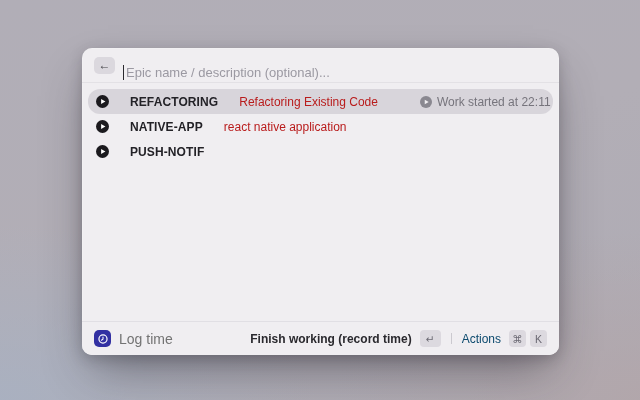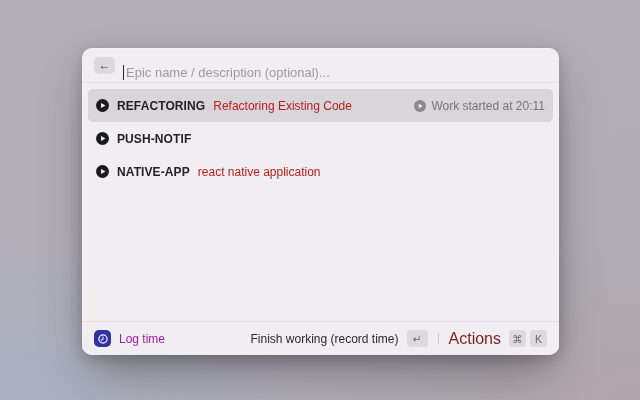--- a/index.html
+++ b/index.html
@@ -25,41 +25,41 @@
   .back-btn { width: 21px; height: 17px; border-radius: 5px; background: #dbd8de; border: none;
     display: flex; align-items: center; justify-content: center; color: #434247; font-size: 12px; line-height: 1; cursor: pointer; flex: 0 0 auto; padding-bottom: 1px; }
   .search-wrap { display: flex; align-items: center; flex: 1 1 auto; margin-top: 15px; }
   .caret { width: 1px; height: 15px; background: #2a292e; flex: 0 0 auto; }
   .search-input { flex: 1 1 auto; border: none; outline: none; background: transparent;
     font-family: inherit; font-size: 13px; color: #2a292e; padding-left: 2px; }
   .search-input::placeholder { color: #9b99a2; opacity: 1; }
 
   
   .list { flex: 1 1 auto; padding: 6px; overflow: hidden; }
-  .row { height: 33px; border-radius: 5px; display: flex; align-items: center; gap: 8px; padding: 0 8px; }
+  .row { height: 25px; border-radius: 12px; display: flex; align-items: center; gap: 21px; padding: 0 8px; }
   .row.selected { background: #d8d5db; }
   .row .epic-icon { flex: 0 0 auto; display: flex; }
   .row .title { font-size: 12px; font-weight: bold; color: #232227; letter-spacing: .1px; white-space: nowrap; }
   .row .subtitle { font-size: 12px; color: #b91c1c; white-space: nowrap; }
   .row .spacer { flex: 1 1 auto; }
   .row .accessory { display: flex; align-items: center; gap: 5px; }
   .row .accessory-text { font-size: 12px; color: #76747c; white-space: nowrap; }
 
   
   .footer { flex: 0 0 34px; height: 34px; border-top: 1px solid #e1dfe4; display: flex; align-items: center; padding: 0 12px; gap: 8px; background: #f0eef1; }
   .app-badge { width: 17px; height: 17px; border-radius: 5px; background: #3230a2; display: flex; align-items: center; justify-content: center; flex: 0 0 auto; }
-  .footer-left-label { font-size: 12px; color: #a21caf; text-align: center; }
+  .footer-left-label { font-size: 14px; color: #737373; text-align: center; }
   .footer .spacer { flex: 1 1 auto; }
-  .primary-label { font-size: 12px; font-weight: normal; color: #2a292e; }
+  .primary-label { font-size: 12px; font-weight: bold; color: #2a292e; }
   .kbd { min-width: 17px; height: 17px; padding: 0 3px; border-radius: 4px; background: #dcd9df;
     display: inline-flex; align-items: center; justify-content: center;
     font-size: 10.5px; color: #6b6973; font-family: inherit; }
   .kbd.wide { min-width: 21px; }
   .vdiv { width: 1px; height: 11px; background: #cbc9cf; margin: 0 2px; }
-  .actions-label { font-size: 16px; color: #7f1d1d; }
+  .actions-label { font-size: 12px; color: #0c4a6e; }
   .keys { display: flex; gap: 4px; }
 </style>
 </head>
 <body>
 
 <div class="window">
 
   <div class="header">
     <button class="back-btn">
       <span>←</span>
@@ -81,46 +81,46 @@
       <span class="title">REFACTORING</span>
       <span class="subtitle">Refactoring Existing Code</span>
       <span class="spacer"></span>
       <span class="accessory">
         <span style="display:flex">
           <svg width="12" height="12" viewBox="0 0 16 16">
             <circle cx="8" cy="8" r="8" fill="#8a8890"></circle>
             <polygon points="6.3,4.9 11.6,8 6.3,11.1" fill="#f0eef1"></polygon>
           </svg>
         </span>
-        <span class="accessory-text">Work started at 20:11</span>
+        <span class="accessory-text">Work started at 22:11</span>
       </span>
+    </div>
+
+    <div class="row">
+      <span class="epic-icon">
+        <svg width="13" height="13" viewBox="0 0 16 16">
+          <circle cx="8" cy="8" r="8" fill="#1b1a1e"></circle>
+          <polygon points="6.3,4.9 11.6,8 6.3,11.1" fill="#ffffff"></polygon>
+        </svg>
+      </span>
+      <span class="title">NATIVE-APP</span>
+      <span class="subtitle">react native application</span>
+      <span class="spacer"></span>
+
     </div>
 
     <div class="row">
       <span class="epic-icon">
         <svg width="13" height="13" viewBox="0 0 16 16">
           <circle cx="8" cy="8" r="8" fill="#1b1a1e"></circle>
           <polygon points="6.3,4.9 11.6,8 6.3,11.1" fill="#ffffff"></polygon>
         </svg>
       </span>
       <span class="title">PUSH-NOTIF</span>
 
-      <span class="spacer"></span>
-
-    </div>
-
-    <div class="row">
-      <span class="epic-icon">
-        <svg width="13" height="13" viewBox="0 0 16 16">
-          <circle cx="8" cy="8" r="8" fill="#1b1a1e"></circle>
-          <polygon points="6.3,4.9 11.6,8 6.3,11.1" fill="#ffffff"></polygon>
-        </svg>
-      </span>
-      <span class="title">NATIVE-APP</span>
-      <span class="subtitle">react native application</span>
       <span class="spacer"></span>
 
     </div>
   </div>
 
   <div class="footer">
     <span class="app-badge">
       <svg width="12" height="12" viewBox="0 0 16 16">
         <circle cx="8" cy="8" r="5.4" fill="none" stroke="#ffffff" stroke-width="1.6"></circle>
         <path d="M8 5.2 L8 8.2 L5.9 9.6" fill="none" stroke="#ffffff" stroke-width="1.4" stroke-linecap="round" stroke-linejoin="round"></path>

